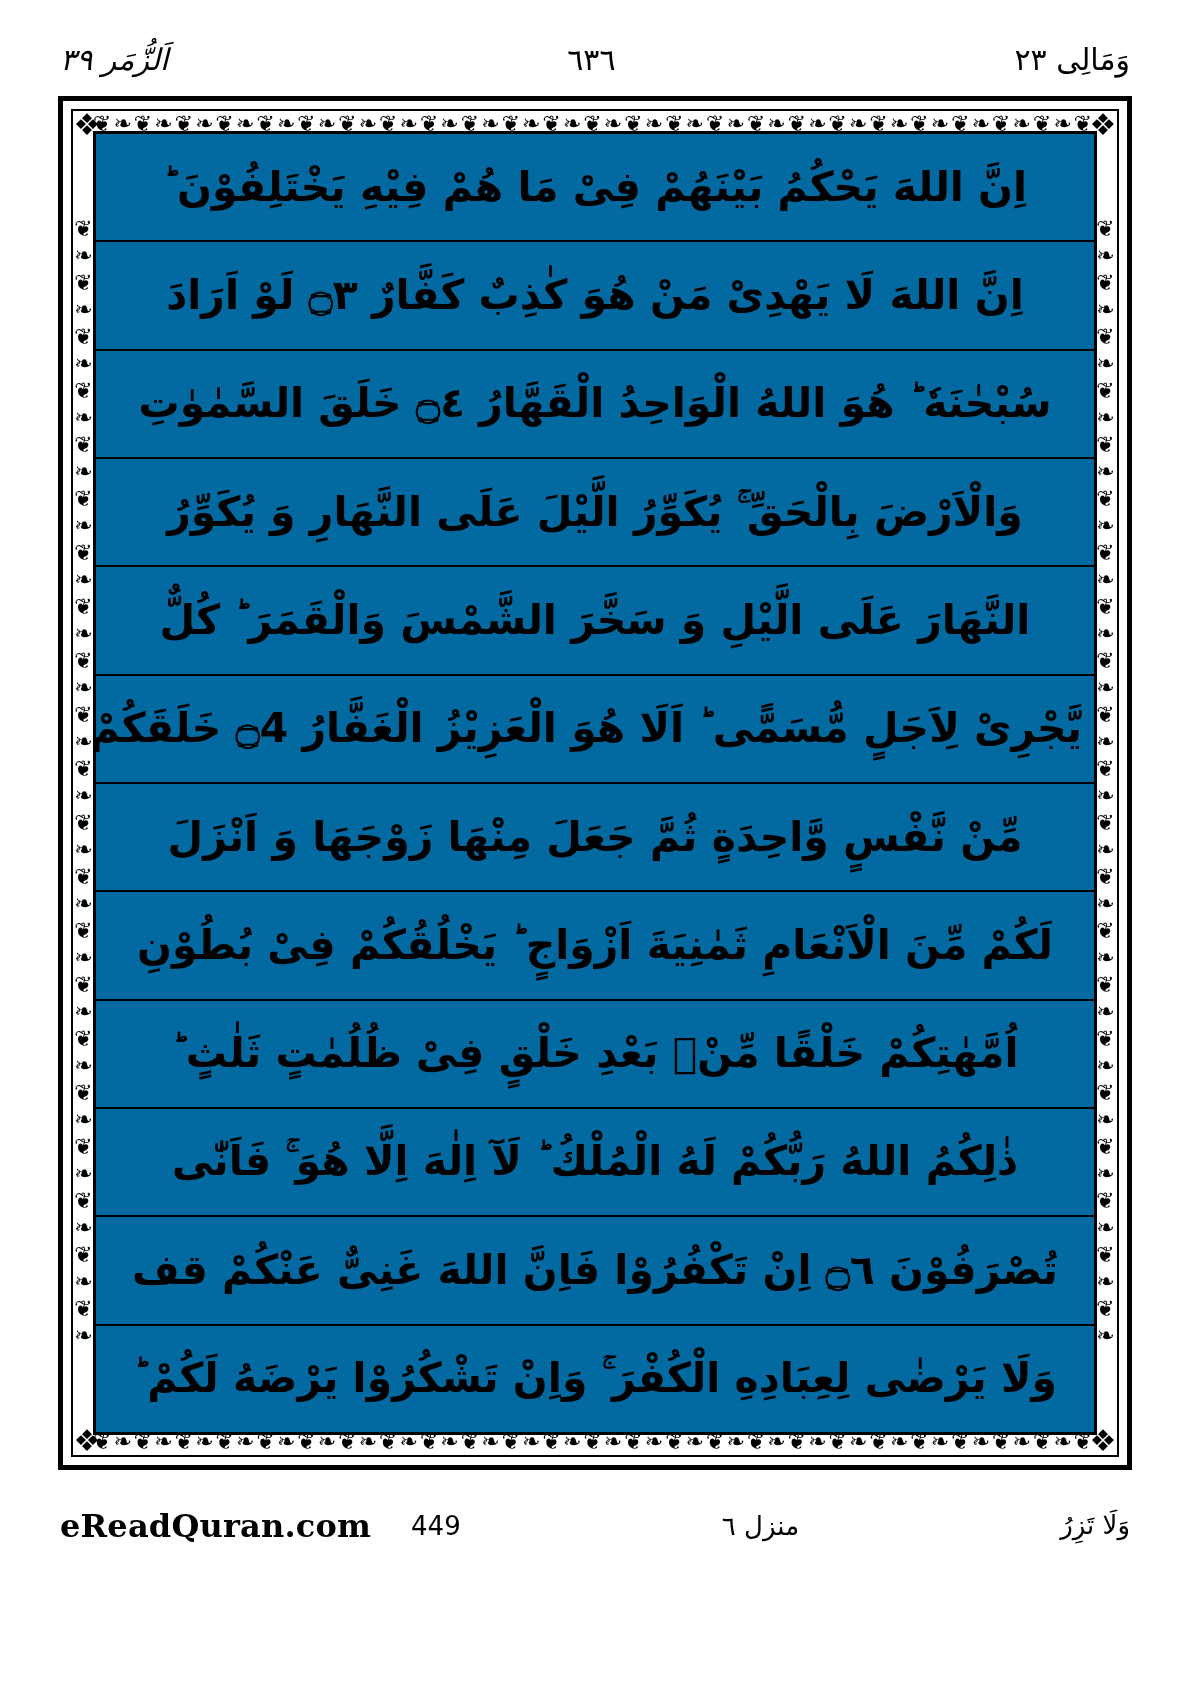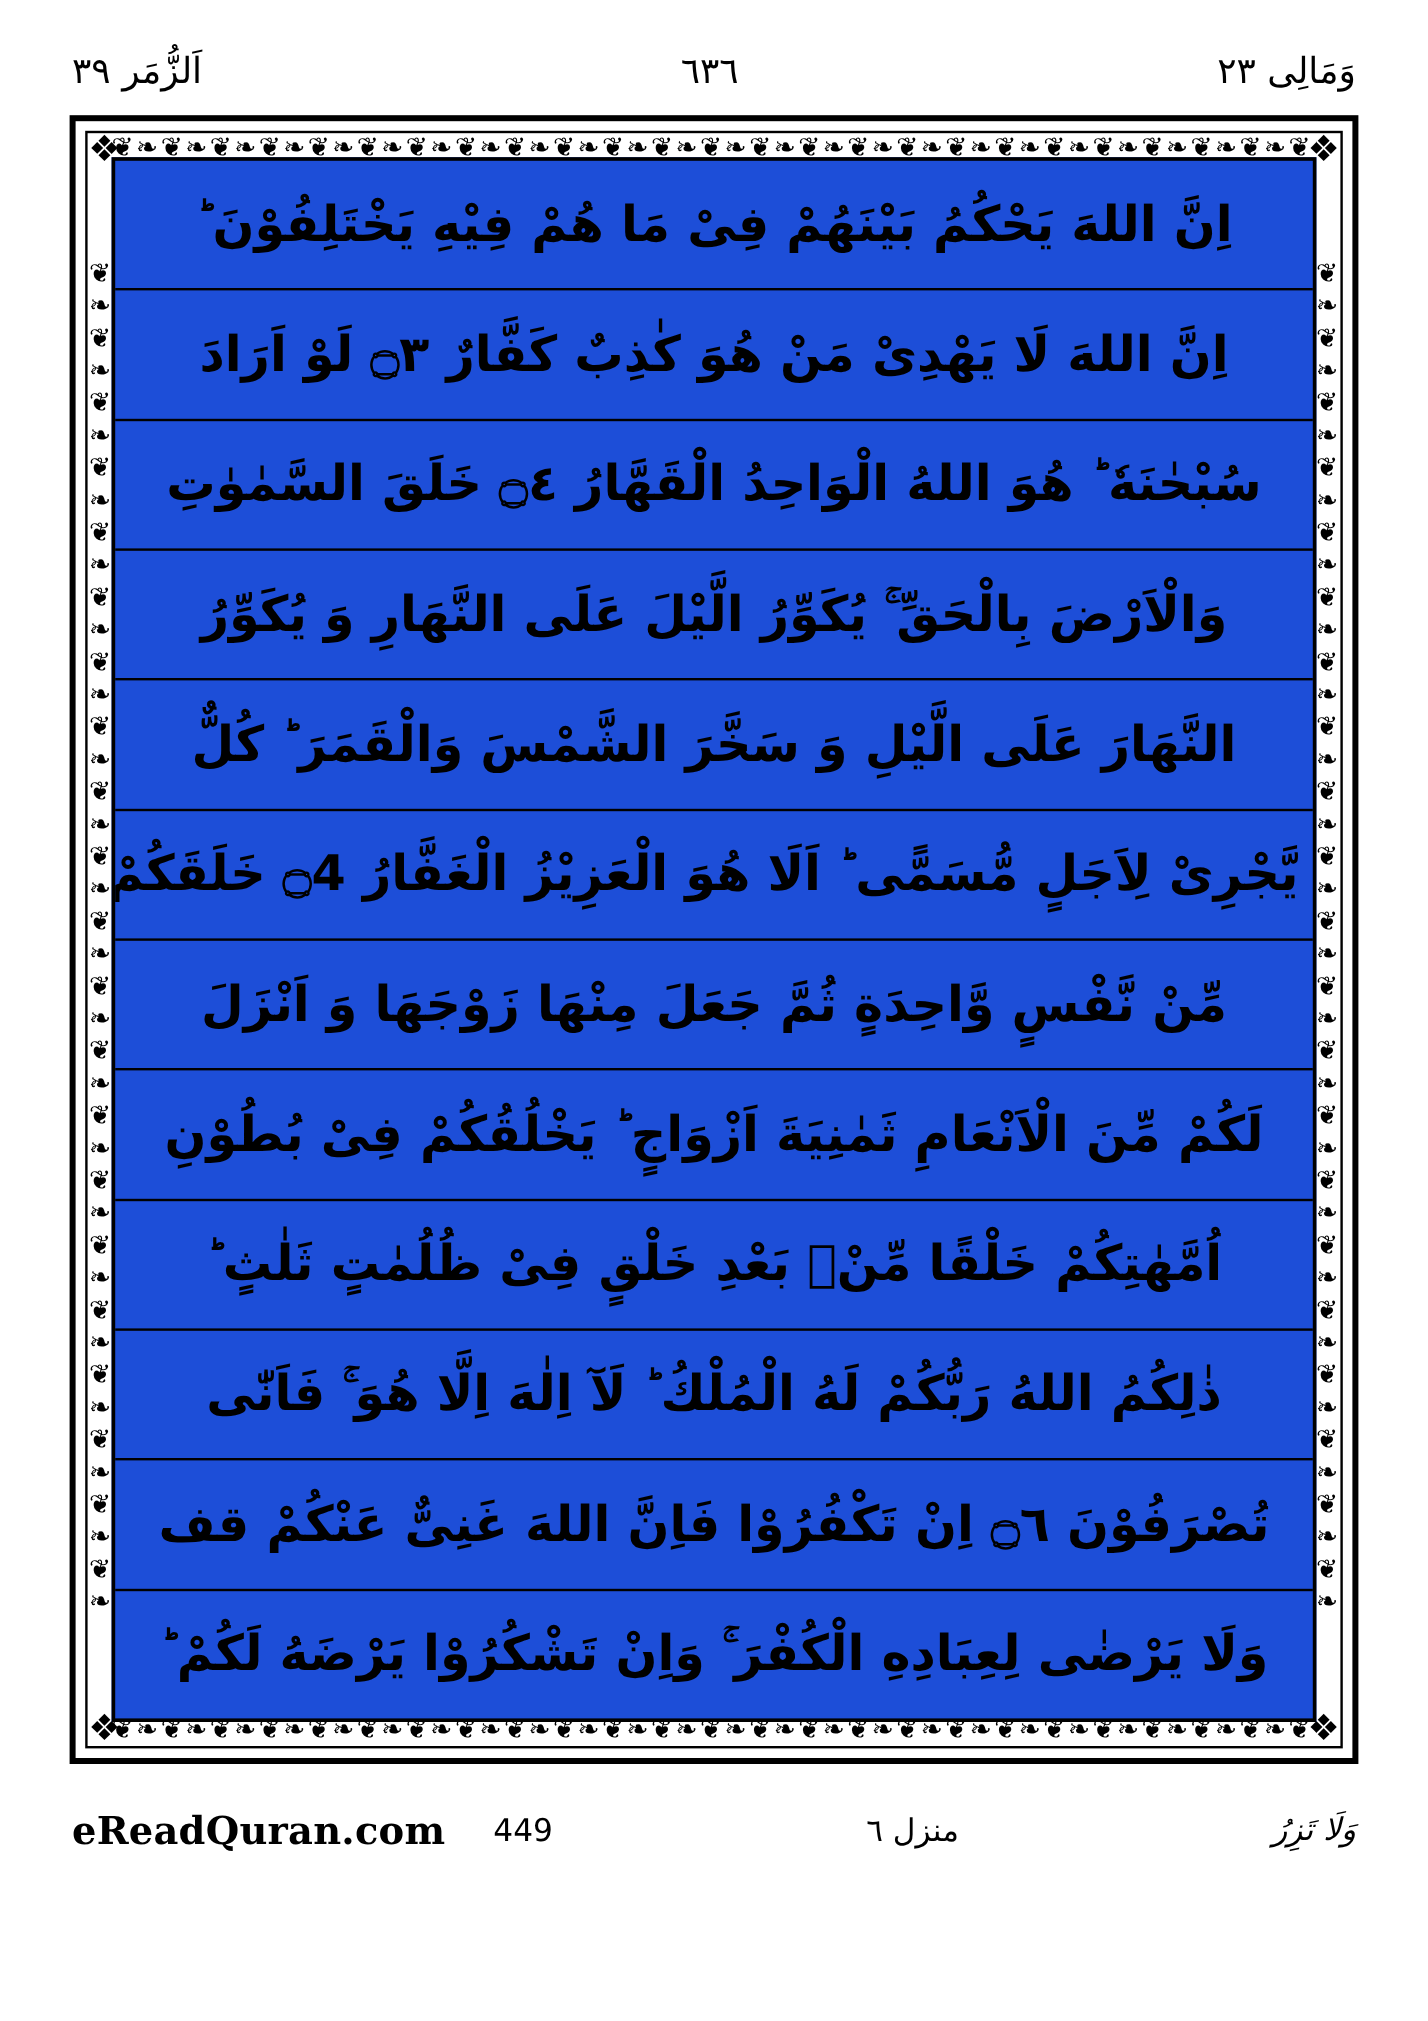--- a/index.html
+++ b/index.html
@@ -33,21 +33,21 @@
     justify-content: space-between;
     direction: rtl;
   }
   .header .hdr-item {
     font-family: "DejaVu Sans", sans-serif;
     font-size: 30px;
     color: #000;
     white-space: nowrap;
     line-height: 1;
   }
-  .header .hdr-left { text-align: left; }
+  .header .hdr-left { text-align: left; font-style: italic; }
   .header .hdr-center {
     font-size: 30px;
     letter-spacing: 1px;
   }
 
   
   .frame-outer {
     position: absolute;
     top: 96px;
     left: 58px;
@@ -67,21 +67,21 @@
     box-sizing: border-box;
   }
   .frame-inner {
     position: absolute;
     top: 30px;
     left: 30px;
     right: 30px;
     bottom: 30px;
     border: 3px solid #000;
     box-sizing: border-box;
-    background: #1d4ed8;
+    background: #0369a1;
   }
 
   
   .ornament-band {
     position: absolute;
     color: #000;
     font-size: 22px;
     line-height: 1;
     letter-spacing: 2px;
     overflow: hidden;
@@ -162,21 +162,20 @@
     display: flex;
     align-items: center;
     justify-content: space-between;
     direction: rtl;
   }
   .footer .f-right {
     font-size: 26px;
     color: #000;
     text-align: right;
     line-height: 1.15;
-    font-style: italic;
   }
   .footer .f-mid {
     font-size: 26px;
     color: #000;
   }
   .footer .f-brand {
     font-family: "DejaVu Serif", serif;
     font-size: 32px;
     color: #000;
     direction: ltr;

